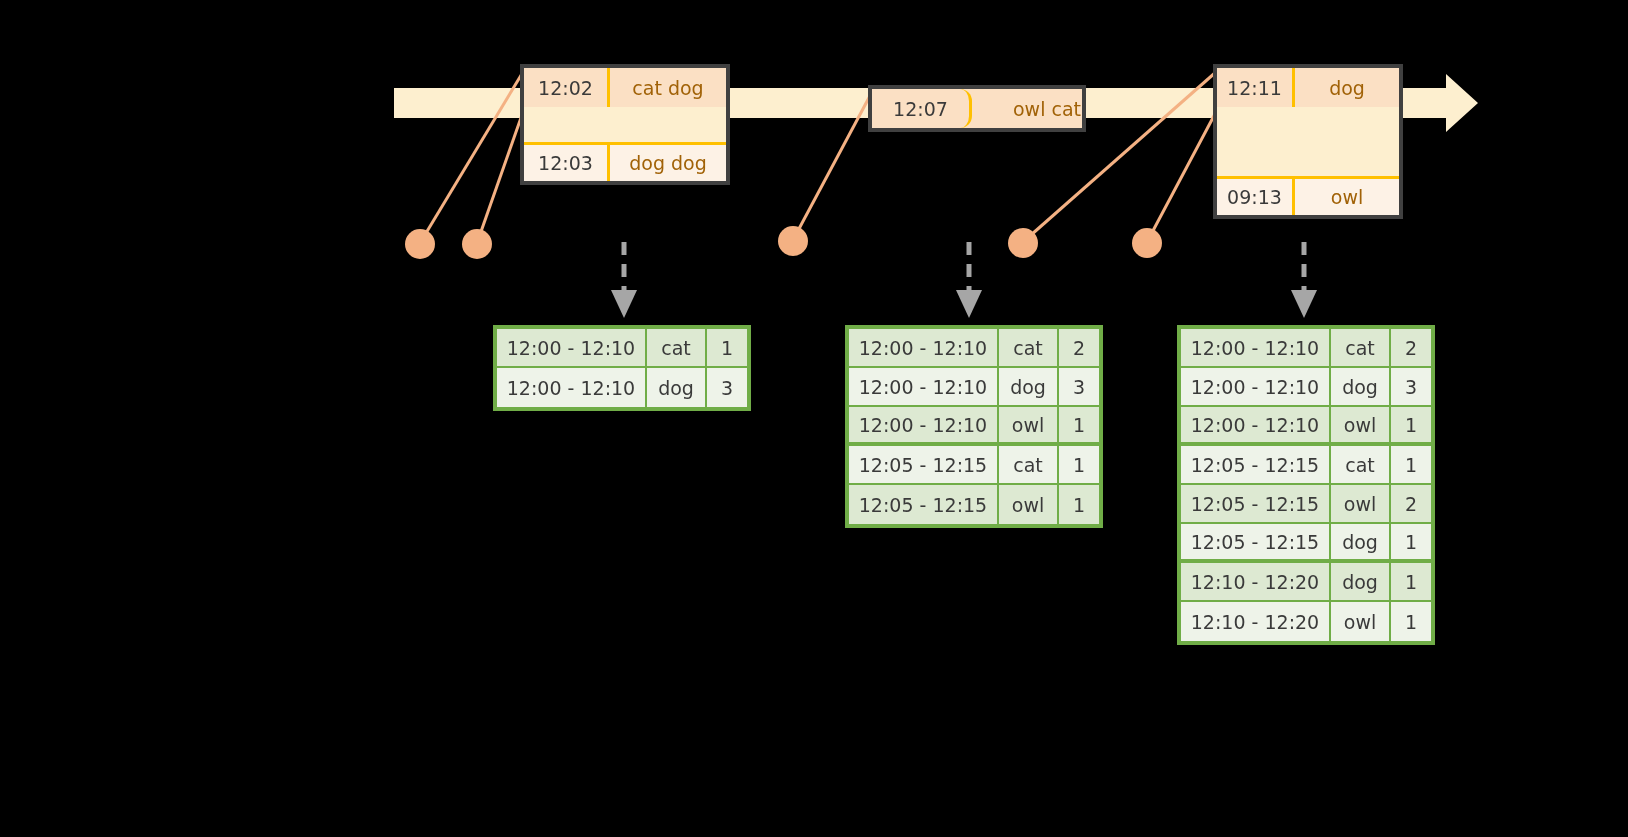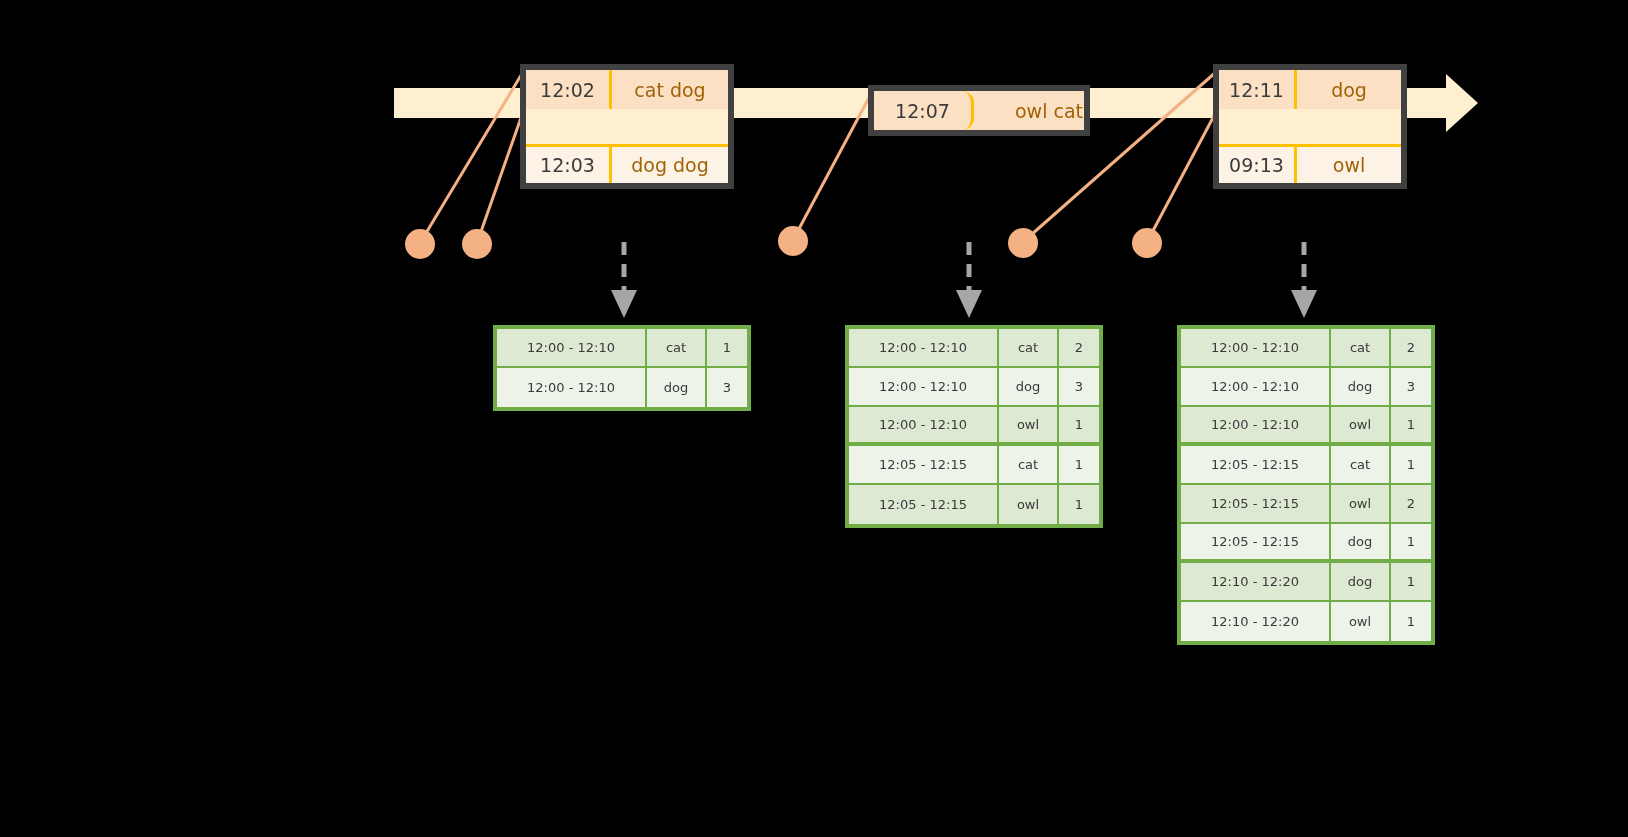--- a/index.html
+++ b/index.html
@@ -33,21 +33,21 @@
   .timeline-head {
     position: absolute;
     left: 1014px; top: -14px;
     width: 0; height: 0;
   }
   .timeline-head svg { display: block; }
 
   
   .event-box {
     position: absolute;
-    border: 6px solid #404040;
+    border: 4px solid #404040;
     background: #fdefcf;
     display: flex;
     flex-direction: column;
   }
   .event-row {
     display: flex;
     height: 39px;
   }
   .event-row + .event-row { border-top: 3px solid #ffc000; margin-top: 35px; }
   .event-row.shade-a { background: #fbe0c4; }
@@ -68,21 +68,21 @@
     justify-content: center;
     font-size: 19px;
     color: #a16207;
   }
 
   #event-box-1 { left: 520px; top: 64px; }
   #event-box-1 .event-payload { width: 116px; }
   #event-box-2 { left: 868px; top: 85px; }
   #event-box-2 .event-time { width: 100px; border-radius: 12px; }
   #event-box-2 .event-payload { width: 110px; padding-left: 40px; }
-  #event-box-3 { left: 1213px; top: 64px; }
+  #event-box-3 { left: 1213px; top: 64px; gap: 34px; }
   #event-box-3 .event-time { width: 78px; }
   #event-box-3 .event-payload { width: 104px; }
 
   
   #connectors {
     position: absolute;
     left: 0; top: 0;
     width: 1628px; height: 837px;
     pointer-events: none;
   }
@@ -101,21 +101,21 @@
     border-bottom: 2px solid #70ad47;
   }
   .res-row:last-child { border-bottom: none; }
   .res-row.grp-end { border-bottom: 4px solid #70ad47; }
   .res-row.tint-a { background: #dde9d2; }
   .res-row.tint-b { background: #eef3e9; }
   .res-cell {
     display: flex;
     align-items: center;
     justify-content: center;
-    font-size: 13px;
+    font-size: 19px;
     color: #3a3a3a;
     border-right: 2px solid #70ad47;
   }
   .res-cell:last-child { border-right: none; }
   .c-window { width: 150px; }
   .c-word   { width: 60px; }
   .c-count  { width: 40px; }
 
   #result-table-1 { left: 493px; top: 325px; }
   #result-table-2 { left: 845px; top: 325px; }

